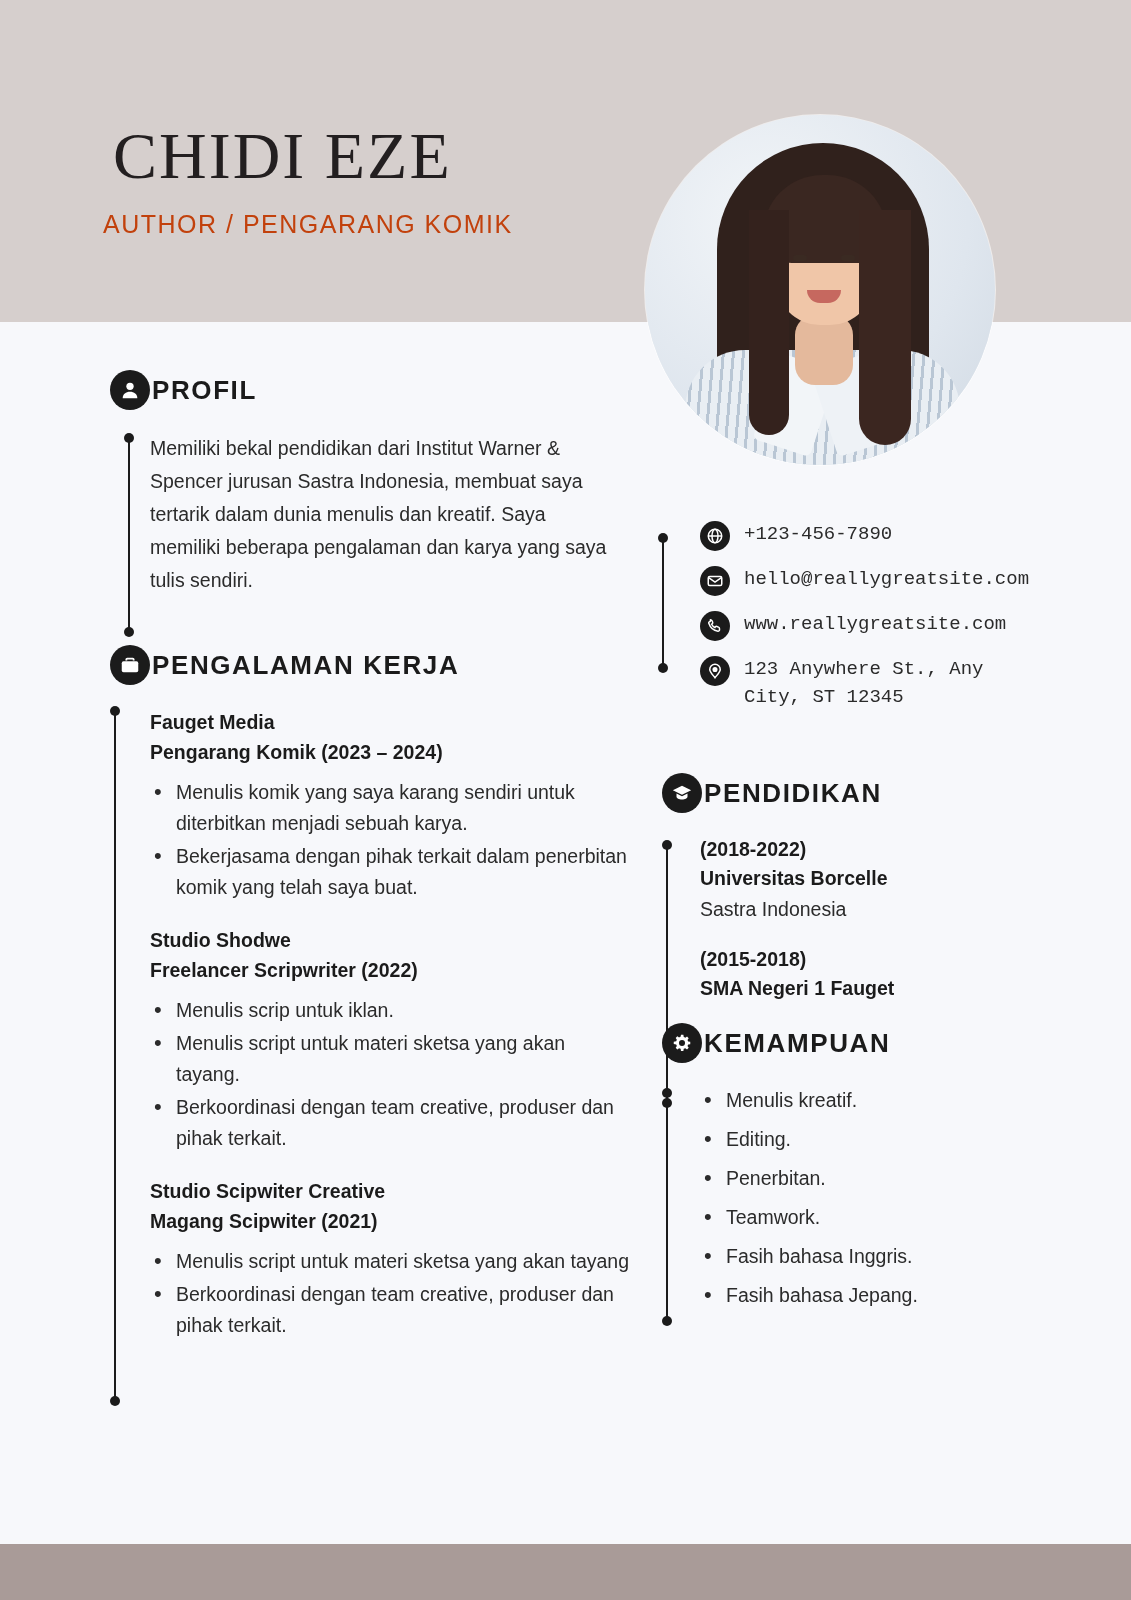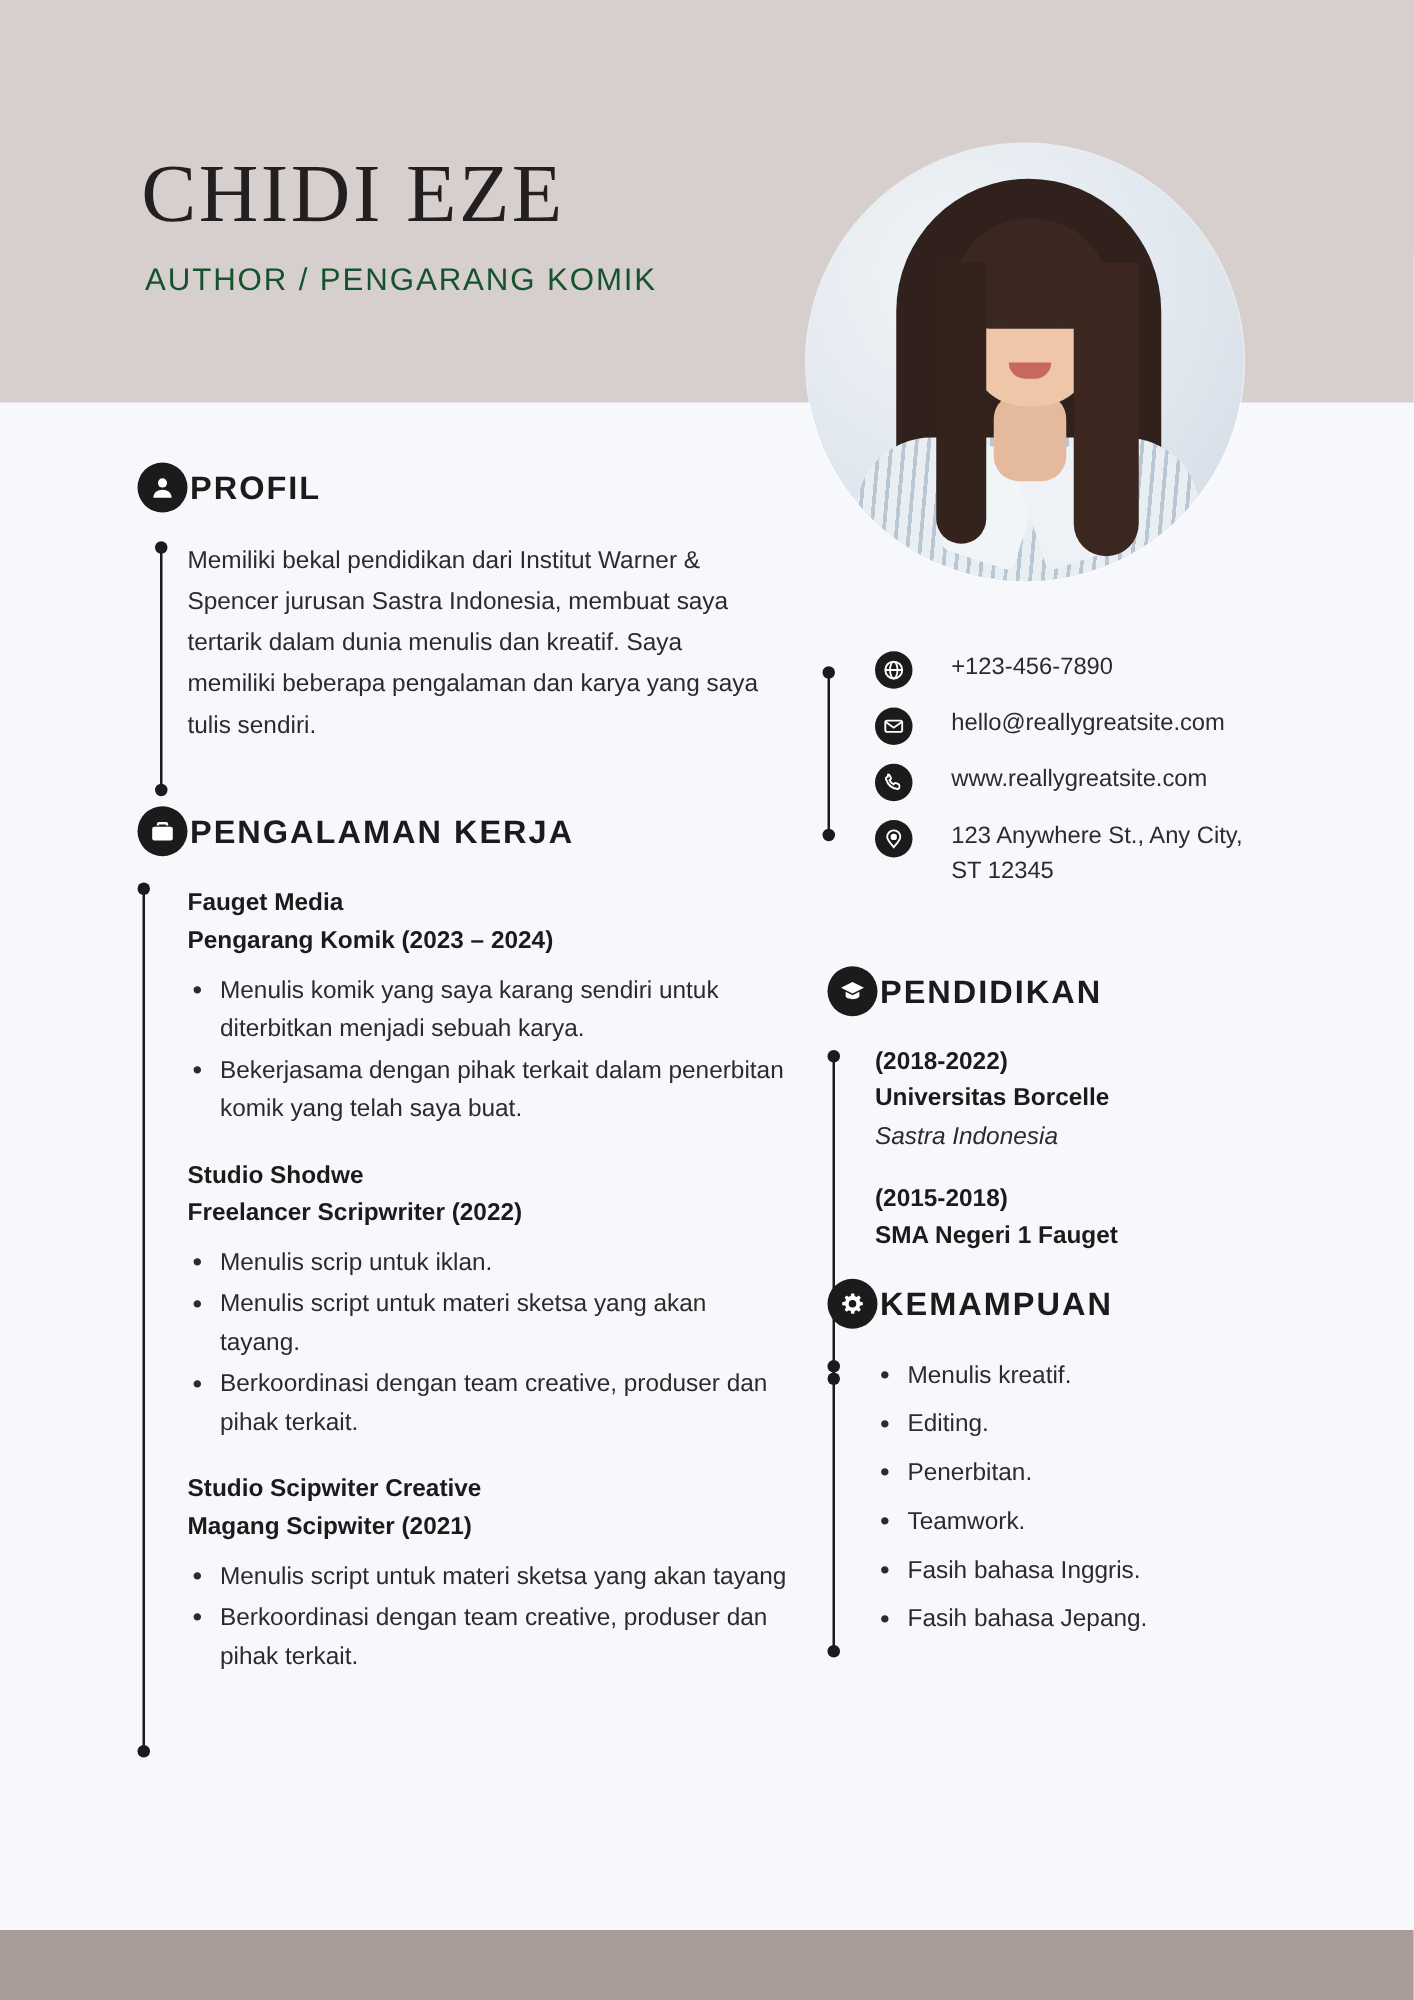--- a/index.html
+++ b/index.html
@@ -30,25 +30,25 @@
     left: 113px;
     top: 118px;
     font-size: 66px;
     letter-spacing: 2px;
     font-weight: 400;
     color: #231f20;
     font-family: "Liberation Serif", serif;
   }
   .role {
     position: absolute;
-    left: 116px;
+    left: 103px;
     top: 210px;
     font-size: 25px;
     letter-spacing: 1.5px;
-    color: #14532d;
+    color: #c2410c;
   }
   
   .photo {
     position: absolute;
     left: 645px;
     top: 115px;
     width: 350px;
     height: 350px;
     border-radius: 50%;
     overflow: hidden;
@@ -221,22 +221,23 @@
     position: absolute;
     left: 4px;
     top: -1px;
     font-size: 22px;
     color: #2b2b2b;
   }
   .job-block { margin-bottom: 22px; }
   .contact-item {
     display: flex;
     align-items: flex-start;
-    gap: 31px;
+    gap: 14px;
     margin-bottom: 14px;
+    font-family: Liberation Mono, monospace;
   }
   .c-icon {
     width: 30px; height: 30px;
     border-radius: 50%;
     background: #1b1b1b;
     display: flex;
     align-items: center;
     justify-content: center;
     flex: none;
     margin-top: 1px;
@@ -251,21 +252,20 @@
   .edu-head {
     font-size: 19.5px;
     font-weight: 700;
     line-height: 29px;
     color: #1b1b1b;
   }
   .edu-sub {
     font-size: 19.5px;
     line-height: 32px;
     color: #2b2b2b;
-    font-style: italic;
   }
   
   .footer-band {
     position: absolute;
     left: 0; bottom: 0;
     width: 1131px;
     height: 56px;
     background: #a99b98;
   }
 </style>

